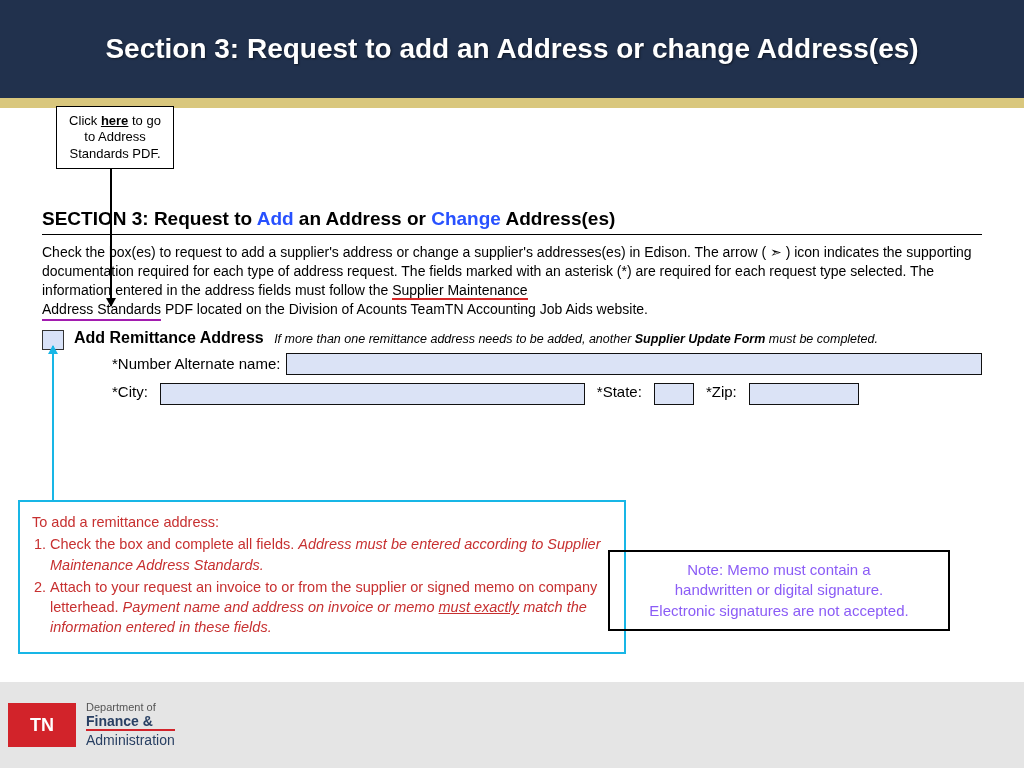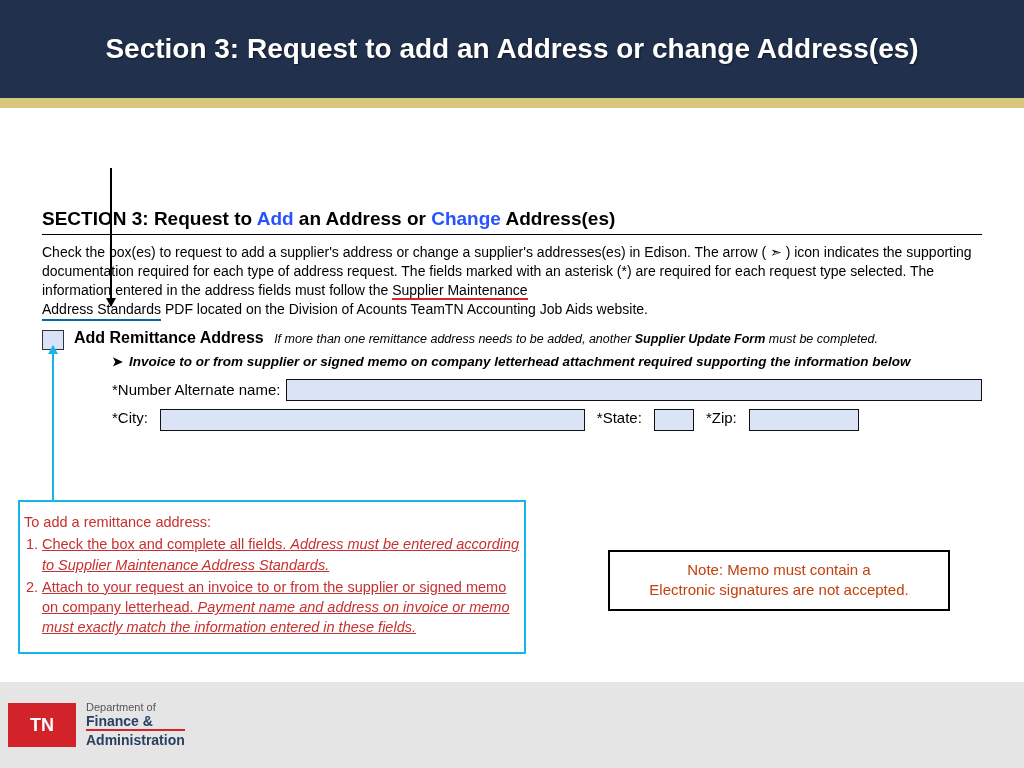--- a/index.html
+++ b/index.html
@@ -10,61 +10,64 @@
   .content { padding: 8px 42px 0 42px; position: relative; }
   .callout-top { position: absolute; left: 56px; top: -2px; border: 1.5px solid #000; background: #fff; padding: 6px 10px; font-size: 13px; text-align: center; width: 118px; line-height: 1.25; z-index: 5; }
   .callout-top u { font-weight: bold; }
   .arrow-down { position: absolute; left: 110px; top: 60px; width: 1.5px; height: 138px; background: #000; z-index: 4; }
   .arrow-down::after { content: ""; position: absolute; bottom: -1px; left: -4px; border-left: 5px solid transparent; border-right: 5px solid transparent; border-top: 9px solid #000; }
   .section-heading { font-size: 19px; font-weight: bold; margin-top: 92px; margin-bottom: 4px; }
   .section-heading .blue { color: #2851ff; }
   hr.rule { border: none; border-top: 1.5px solid #000; margin-bottom: 8px; }
   .para { font-size: 14px; line-height: 1.35; margin-bottom: 6px; }
   .u-red { border-bottom: 2px solid #d62828; }
-  .u-red2 { border-bottom: 2px solid #0369a1; display: inline-block; }
+  .u-red2 { border-bottom: 2px solid #a21caf; display: inline-block; }
   .add-row { margin-top: 8px; display: flex; align-items: flex-start; gap: 10px; }
   .chk { width: 22px; height: 20px; background: #d8e2f8; border: 1.5px solid #333; cursor: pointer; flex-shrink:0; margin-top:1px;}
   .add-title { font-size: 16px; font-weight: bold; }
   .add-note { font-size: 12.5px; font-style: italic; margin-left: 6px; }
   .add-note b { }
   .invoice-line { margin: 4px 0 10px 70px; font-size: 13.5px; font-style: italic; font-weight: bold; }
   .invoice-line .wedge { margin-right: 6px; font-size: 13px; font-style:normal;}
   .field-row { display: flex; align-items: center; margin: 3px 0 3px 70px; font-size: 15px; }
   .field-label { white-space: nowrap; }
   .field-input { flex: 1; height: 22px; background: #dbe3f6; border: 1.5px solid #111; margin-left: 6px; }
   .inline-fields { display: flex; gap: 12px; margin: 8px 0 0 70px; font-size: 15px; }
   .short { width: 40px; height: 22px; background: #dbe3f6; border: 1.5px solid #111; }
   .mid { width: 110px; height: 22px; background: #dbe3f6; border: 1.5px solid #111; }
   .city-in { width: 425px; height: 22px; background: #dbe3f6; border: 1.5px solid #111; }
-  .callout-left { position: absolute; left: 18px; top: 500px; width: 508px; border: 2px solid #18b6e6; padding: 10px 4px 12px; color: #c73030; font-size: 14.5px; line-height: 1.4; background:#fff;}
+  .callout-left { position: absolute; left: 18px; top: 500px; width: 608px; border: 2px solid #18b6e6; padding: 10px 12px 12px; color: #c73030; font-size: 14.5px; line-height: 1.4; background:#fff;}
   .callout-left .lead { margin-bottom: 2px; }
   .callout-left ol { margin-left: 18px; }
-  .callout-left li { margin-bottom: 2px; text-decoration: underline; }
+  .callout-left li { margin-bottom: 2px; }
   .callout-left .ital { font-style: italic; }
   .callout-left u { text-decoration: underline; }
   .arrow-up { position: absolute; left: 52px; top: 346px; width: 1.5px; height: 154px; background: #18b6e6; z-index: 4; }
   .arrow-up::before { content: ""; position: absolute; top: -1px; left: -4px; border-left: 5px solid transparent; border-right: 5px solid transparent; border-bottom: 9px solid #18b6e6; }
-  .note-box { position: absolute; left: 608px; top: 550px; width: 342px; border: 2px solid #000; padding: 8px 6px; color: #c2410c; font-size: 15px; text-align: center; line-height: 1.35; }
+  .note-box { position: absolute; left: 608px; top: 550px; width: 342px; border: 2px solid #000; padding: 8px 6px; color: #8b5cf6; font-size: 15px; text-align: center; line-height: 1.35; }
   .footer { position: absolute; bottom: 0; left: 0; right: 0; height: 86px; background: #e5e5e5; display: flex; align-items: center; padding-left: 8px; }
   .tn-badge { width: 68px; height: 44px; background: #d2232a; color: #fff; display: flex; align-items: center; justify-content: center; font-weight: bold; font-size: 18px; margin-right: 10px; }
   .dept { font-size: 12px; color: #333; line-height: 1.15; }
   .dept .d1 { color: #555; font-size: 11px;}
   .dept .d2 { font-weight: bold; color: #294063; font-size: 14px;}
-  .dept .d3 { font-weight: bold; color: #294063; font-size: 14px; border-top: 2px solid #d2232a; display:inline-block; padding-top:1px;}
+  .dept .d3 { font-weight: normal; color: #294063; font-size: 14px; border-top: 2px solid #d2232a; display:inline-block; padding-top:1px;}
 </style>
 </head>
 <body>
 
 <div class="banner">
   <div class="banner-title">Section 3: Request to add an Address or change Address(es)</div>
 </div>
 <div class="gold-strip"></div>
 
 <div class="content">
 
+  <div class="callout-top">
+    <span>Click </span><u>here</u><span> to go to Address Standards PDF.</span>
+  </div>
   <div class="arrow-down"></div>
 
   <div class="section-heading">
     <span>SECTION 3: Request to </span><span class="blue">Add</span><span> an Address or </span><span class="blue">Change</span><span> Address(es)</span>
   </div>
   <hr class="rule">
 
   <p class="para">
     <span>Check the box(es) to request to add a supplier's address or change a supplier's addresses(es) in Edison. The arrow ( </span><span>➣</span><span> ) icon indicates the supporting documentation required for each type of address request. The fields marked with an asterisk (*) are required for each request type selected. The information entered in the address fields must follow the </span><span class="u-red">Supplier Maintenance</span>
     <br>
@@ -74,23 +77,20 @@
   <div class="add-row">
     <div class="chk"></div>
     <div>
       <span class="add-title">Add Remittance Address</span>
       <span class="add-note">
         <span>If more than one remittance address needs to be added, another </span><b>Supplier Update Form</b><span> must be completed.</span>
       </span>
     </div>
   </div>
 
-  <div class="invoice-line">
-    <span class="wedge">➤</span><span>Invoice to or from supplier or signed memo on company letterhead attachment required supporting the information below</span>
-  </div>
 
   <div class="field-row">
     <span class="field-label">*Number Alternate name:</span>
     <div class="field-input"></div>
   </div>
   <div class="inline-fields">
     <span class="field-label">*City:</span>
     <div class="city-in"></div>
     <span class="field-label">*State:</span>
     <div class="short"></div>
@@ -109,20 +109,21 @@
       <span>Check the box and complete all fields. </span><span class="ital">Address must be entered according to Supplier Maintenance Address Standards.</span>
     </li>
     <li>
       <span>Attach to your request an invoice to or from the supplier or signed memo on company letterhead. </span><span class="ital"><span>Payment name and address on invoice or memo </span><u>must exactly</u><span> match the information entered in these fields.</span></span>
     </li>
   </ol>
 </div>
 
 <div class="note-box">
   <div>Note: Memo must contain a</div>
+  <div>handwritten or digital signature.</div>
   <div>Electronic signatures are not accepted.</div>
 </div>
 
 <div class="footer">
   <div class="tn-badge">TN</div>
   <div class="dept">
     <div class="d1">Department of</div>
     <div class="d2">Finance &amp;</div>
     <div><span class="d3">Administration</span></div>
   </div>

